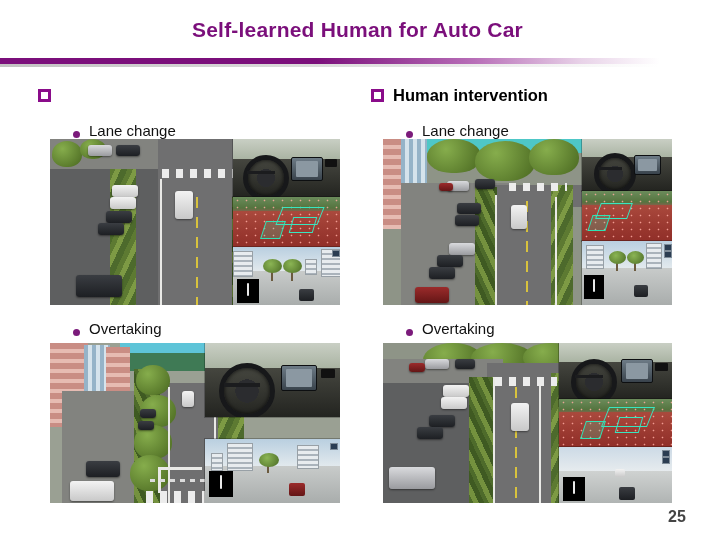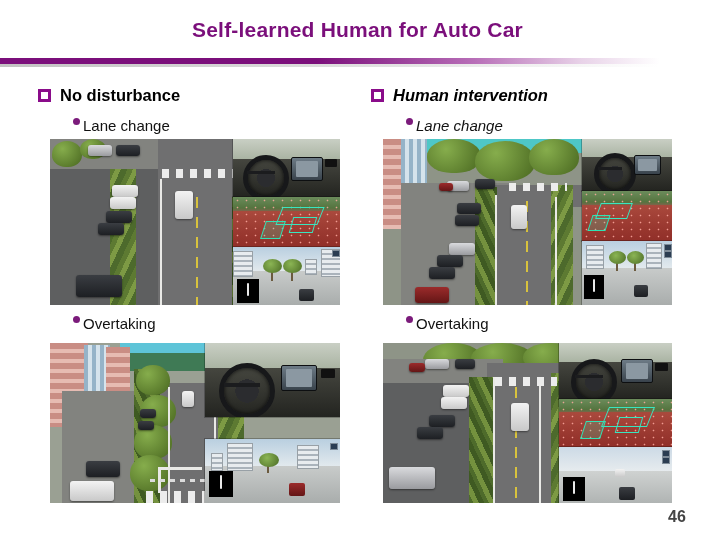--- a/index.html
+++ b/index.html
@@ -11,28 +11,28 @@
   .title{position:absolute;left:0;top:18px;width:715px;text-align:center;
          font-size:21px;font-weight:bold;color:#7B0F7B;letter-spacing:.2px;}
   .title-rule{position:absolute;left:0;top:58px;width:660px;height:6px;
     background:linear-gradient(to right,#7B0F7B 0%,#7B0F7B 48%,#b86fb8 72%,#e8d2e8 88%,#ffffff 100%);}
   .title-rule-shadow{position:absolute;left:0;top:64px;width:660px;height:3px;
     background:linear-gradient(to right,rgba(120,120,120,.45) 0%,rgba(160,160,160,.30) 60%,rgba(255,255,255,0) 100%);}
 
   
   .col{position:absolute;top:84px;}
   .col-left{left:38px;}
-  .col-right{left:371px;font-style:italic;}
+  .col-right{left:371px;}
 
   .head{display:flex;align-items:center;gap:9px;height:22px;}
   .sq{width:13px;height:13px;border:3px solid #8A0C8A;background:#ffffff;
       box-sizing:border-box;flex:0 0 auto;}
   .head-label{font-size:16.5px;font-weight:bold;color:#000;line-height:1;}
 
-  .sub{display:flex;align-items:flex-start;gap:3px;margin-top:12px;margin-left:35px;height:20px;}
+  .sub{display:flex;align-items:flex-end;gap:9px;margin-top:12px;margin-left:35px;height:20px;}
   .dot{width:7px;height:7px;border-radius:50%;background:#7B1B7B;flex:0 0 auto;}
   .sub-label{font-size:15px;color:#111;line-height:1;}
 
   
   .panel{position:absolute;overflow:hidden;background:#6d7a66;}
   .p-tl{left:50px; top:139px; width:290px; height:166px;}
   .p-tr{left:383px;top:139px; width:289px; height:166px;}
   .p-bl{left:50px; top:343px; width:290px; height:160px;}
   .p-br{left:383px;top:343px; width:289px; height:160px;}
 
@@ -128,21 +128,20 @@
 
 <div class="slide">
 
   <div class="title">Self-learned Human for Auto Car</div>
   <div class="title-rule"></div>
   <div class="title-rule-shadow"></div>
 
   <div class="col col-left">
     <div class="head">
       <span class="sq"></span>
-      <span class="head-label">No disturbance</span>
     </div>
     <div class="sub">
       <span class="dot"></span>
       <span class="sub-label">Lane change</span>
     </div>
   </div>
 
   <div class="col col-right">
     <div class="head">
       <span class="sq"></span>
@@ -451,15 +450,15 @@
         <div class="sim-car car-white" style="left:56px;top:22px;width:10px;height:8px;"></div>
         <div class="sim-car car-dark" style="left:60px;top:40px;width:16px;height:13px;"></div>
         <div class="sim-hud" style="left:4px;top:30px;width:22px;height:24px;"></div>
         <div class="sim-hud-mark" style="left:14px;top:34px;width:2px;height:13px;"></div>
         <div class="sim-chip" style="left:103px;top:3px;width:6px;height:5px;"></div>
         <div class="sim-chip" style="left:103px;top:10px;width:6px;height:5px;"></div>
       </div>
     </div>
   </div>
 
-  <div class="pageno">46</div>
+  <div class="pageno">25</div>
 
 </div>
 
 </body></html>

